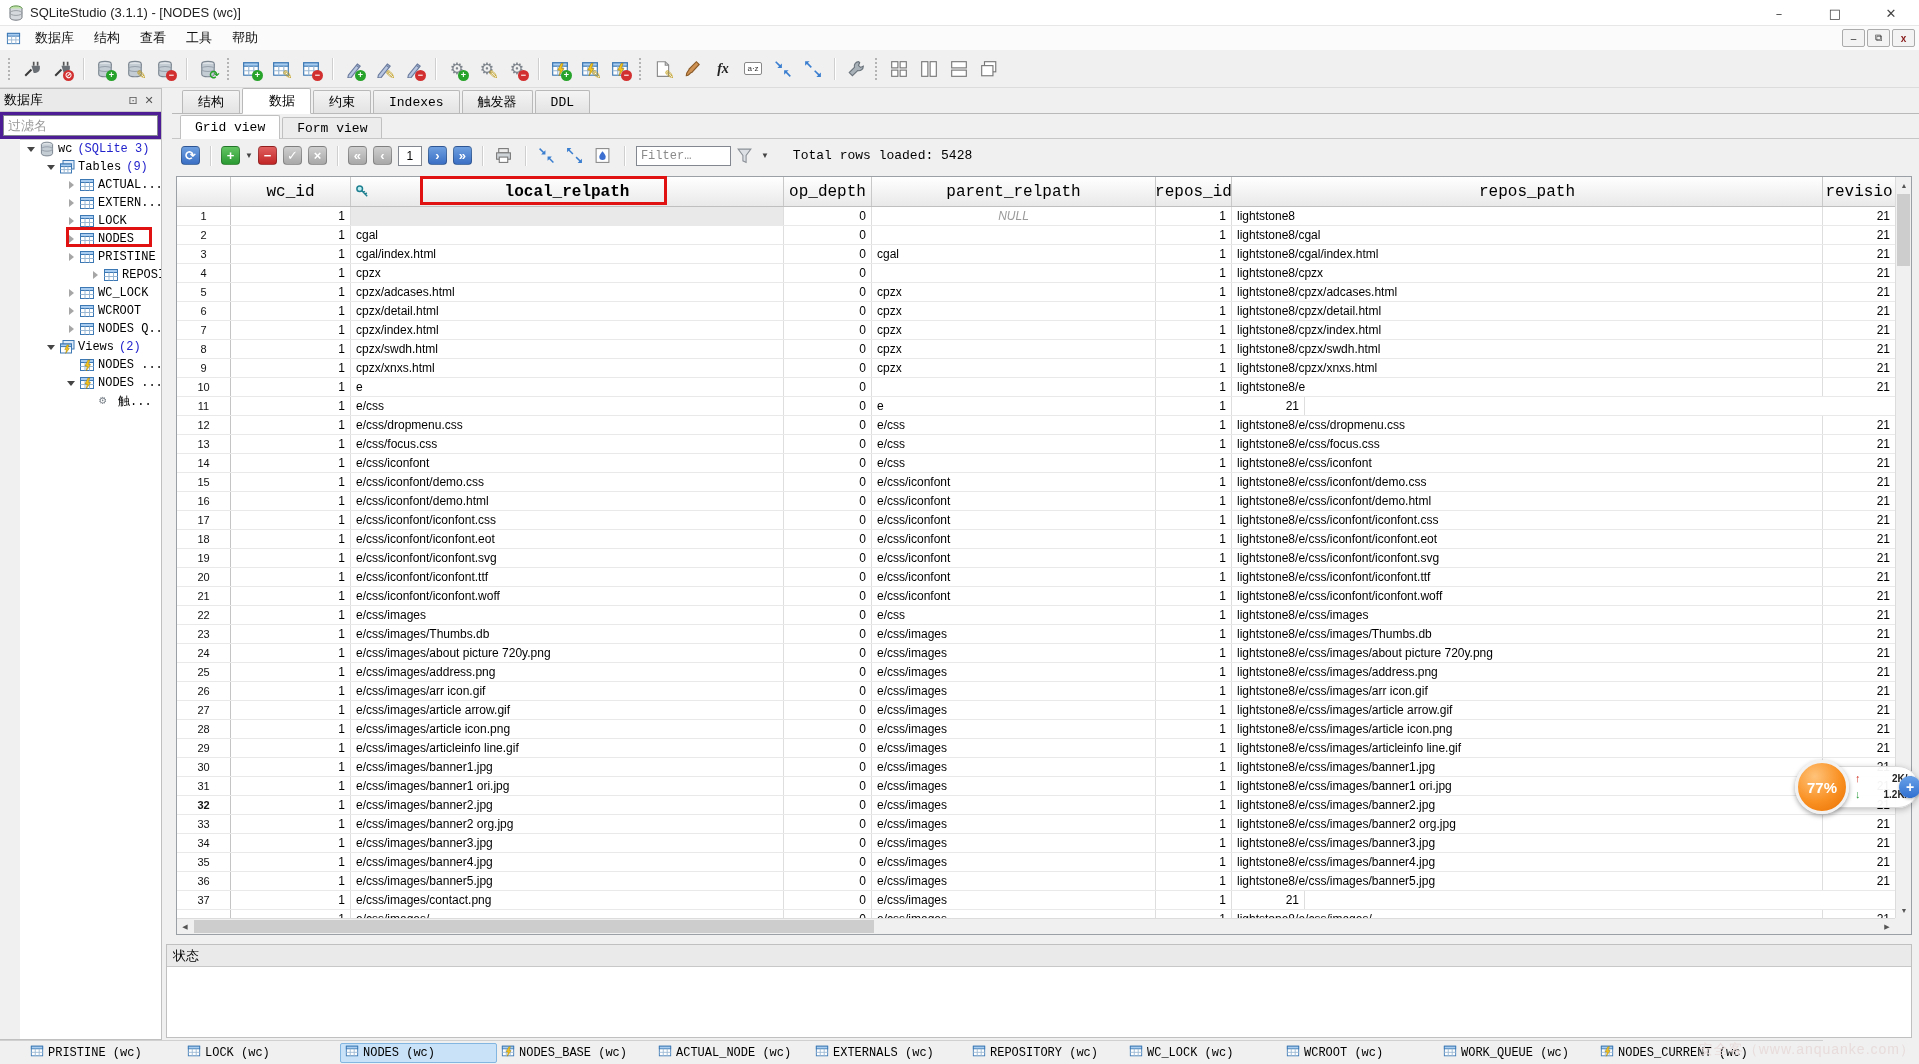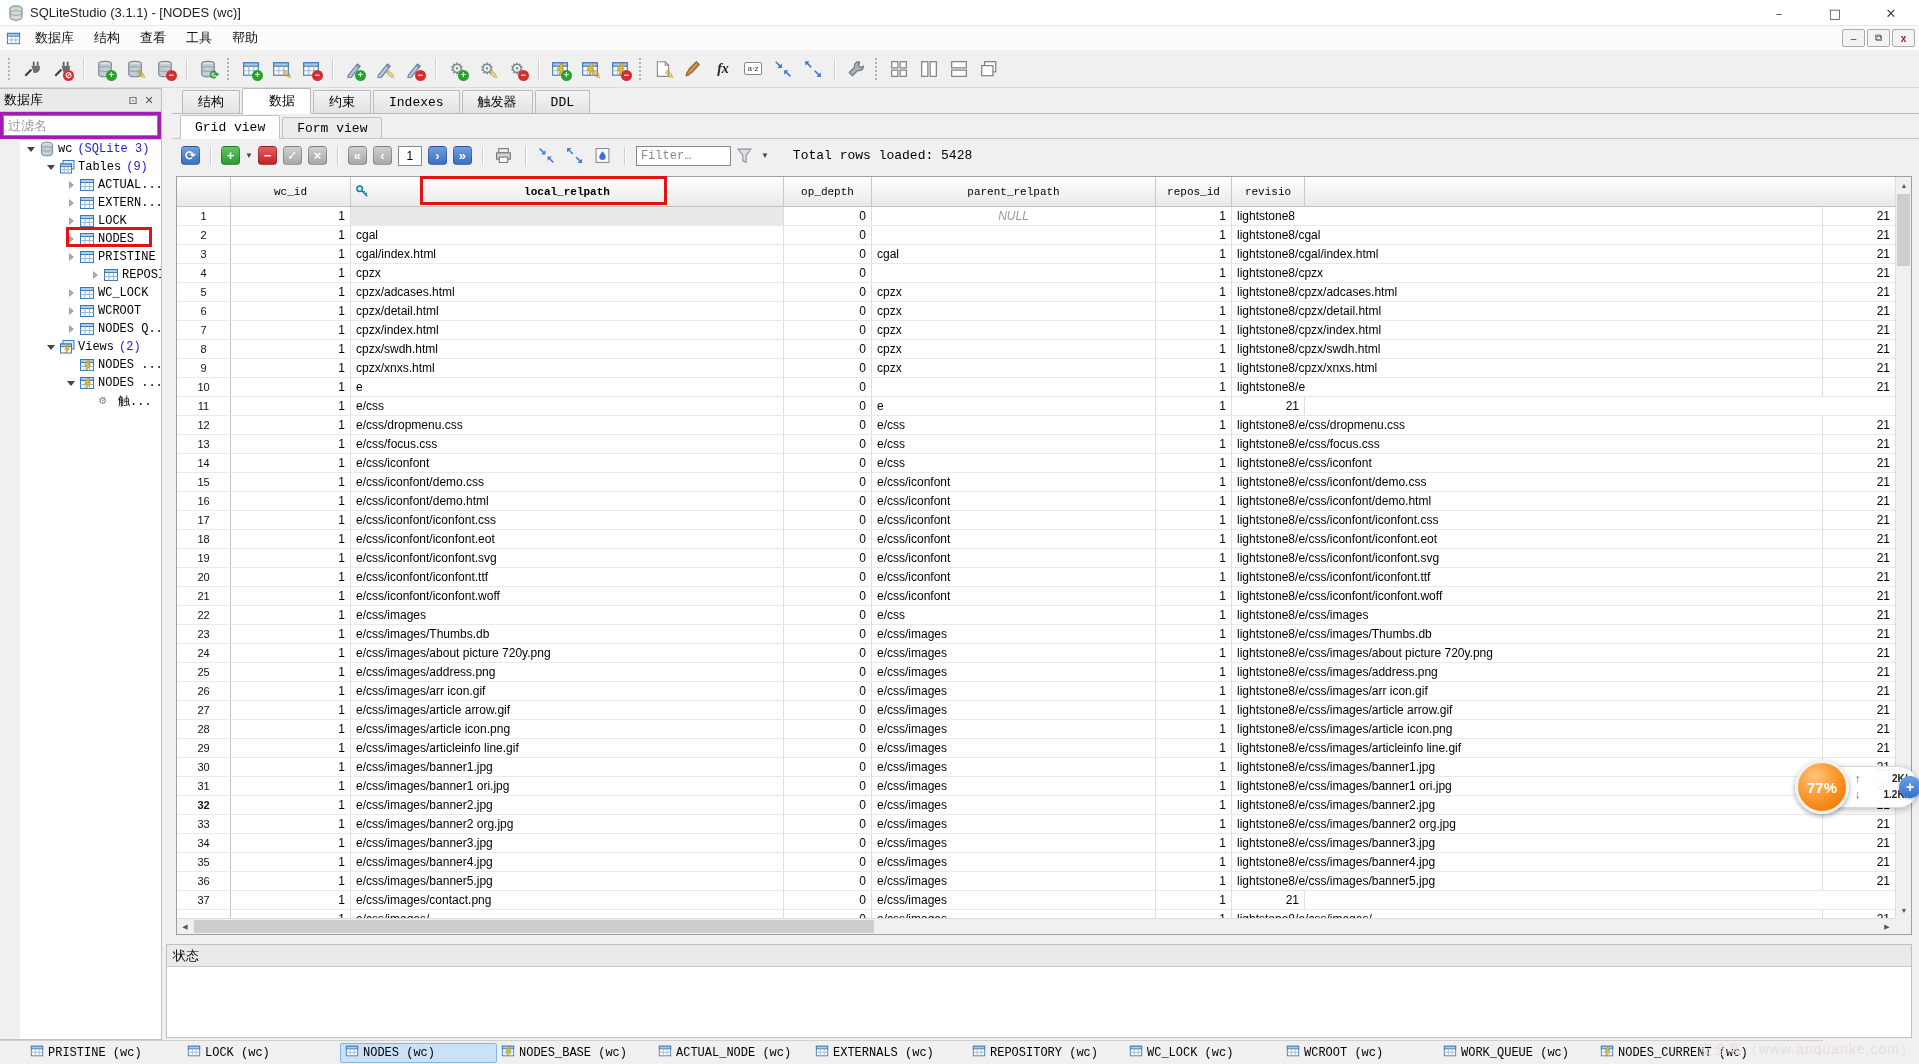--- a/index.html
+++ b/index.html
@@ -47,21 +47,21 @@
   .badge.off { background:#d23030; }
 
   
   .sidebar { position:absolute; left:0; top:88px; width:162px; height:952px; background:#f0f0f0;
     border:1px solid #c0c0c0; border-left:none; }
   .side-header { height:23px; background:#eaeaea; border-bottom:1px solid #c8c8c8; display:flex;
     align-items:center; padding:0 4px; font-size:13px; }
   .side-header .sh-title { flex:1; }
   .sh-btn { width:16px; height:16px; display:flex; align-items:center; justify-content:center;
     font-size:11px; color:#555; }
-  .side-filter-wrap { padding:3px; background:#a21caf; }
+  .side-filter-wrap { padding:3px; background:#4c1d95; }
   .side-filter { width:100%; height:21px; border:1px solid #828790; background:#fff; font-size:13px;
     padding:0 4px; font-family:"DejaVu Sans","Liberation Sans",sans-serif; }
   .side-filter::placeholder { color:#9a9a9a; }
   .tree { position:absolute; left:0; top:50px; right:0; bottom:0; background:#fff; overflow:hidden;
     border-top:1px solid #c8c8c8; font-family:"Liberation Mono","DejaVu Sans Mono",monospace;margin-left:20px; }
   .tree-item { height:18px; display:flex; align-items:center; font-size:12px; white-space:nowrap; }
   .chev { width:14px; height:14px; display:flex; align-items:center; justify-content:center; flex:none; }
   .chev.closed::before { content:""; border-left:5px solid #a6a6a6; border-top:4px solid transparent;
     border-bottom:4px solid transparent; }
   .chev.open::before { content:""; border-top:5px solid #454545; border-left:4px solid transparent;
@@ -108,21 +108,21 @@
   .filter-box::placeholder { color:#8a8a8a; }
   .total-label { margin-left:22px; font-size:13px; font-family:"Liberation Mono","DejaVu Sans Mono",monospace; }
 
   
   .grid { position:absolute; left:4px; top:88px; right:7px; height:759px; background:#fff;
     border:1px solid #9aa0a6; }
   .ghead { position:absolute; left:0; top:0; right:16px; height:30px; display:flex;
     background:linear-gradient(#ffffff,#e9e9e9); border-bottom:1px solid #bfbfbf; overflow:hidden;
     font-family:"Liberation Mono","DejaVu Sans Mono",monospace; }
   .hcell { position:relative; height:100%; display:flex; align-items:center; justify-content:center;
-    border-right:1px solid #c9c9c9; font-size:11px; flex:none; overflow:hidden; white-space:nowrap; }
+    border-right:1px solid #c9c9c9; font-size:16px; flex:none; overflow:hidden; white-space:nowrap; }
   .hcell.bold { font-weight:bold; }
   .hkey { position:absolute; left:4px; top:7px; width:15px; height:15px; }
   .gbody { position:absolute; left:0; top:30px; right:16px; bottom:16px; overflow:hidden; background:#fff; }
   .grow { display:flex; height:19px; border-bottom:1px solid #e9e9e9; background:#fff; }
   .gcell { height:100%; padding:0 5px; display:flex; align-items:center; border-right:1px solid #dedede;
     font-size:12px; flex:none; overflow:hidden; white-space:nowrap; }
   .gcell.num { justify-content:flex-end; }
   .gcell.rownum { justify-content:center; font-size:11px; color:#111; border-right:1px solid #c4c4c4;
     background:#fff; }
   .gcell.nullv { color:#9a9a9a; font-style:italic; justify-content:center; }
@@ -651,20 +651,23 @@
           </div>
           <div class="hcell" style="width: 88px;">
             <span>op_depth</span>
           </div>
           <div class="hcell" style="width: 284px;">
             <span>parent_relpath</span>
           </div>
           <div class="hcell" style="width: 76px;">
             <span>repos_id</span>
           </div>
+          <div class="hcell" style="width: 591px;">
+            <span>repos_path</span>
+          </div>
           <div class="hcell" style="width: 73px;">
             <span>revisio</span>
           </div>
         </div>
       <div class="gbody" id="grid-body">
           <div class="grow">
             <div class="gcell rownum" style="width: 54px;">1</div>
             <div class="gcell num" style="width: 120px;">1</div>
             <div class="gcell cellsel" style="width: 433px;"></div>
             <div class="gcell num" style="width: 88px;">0</div>

